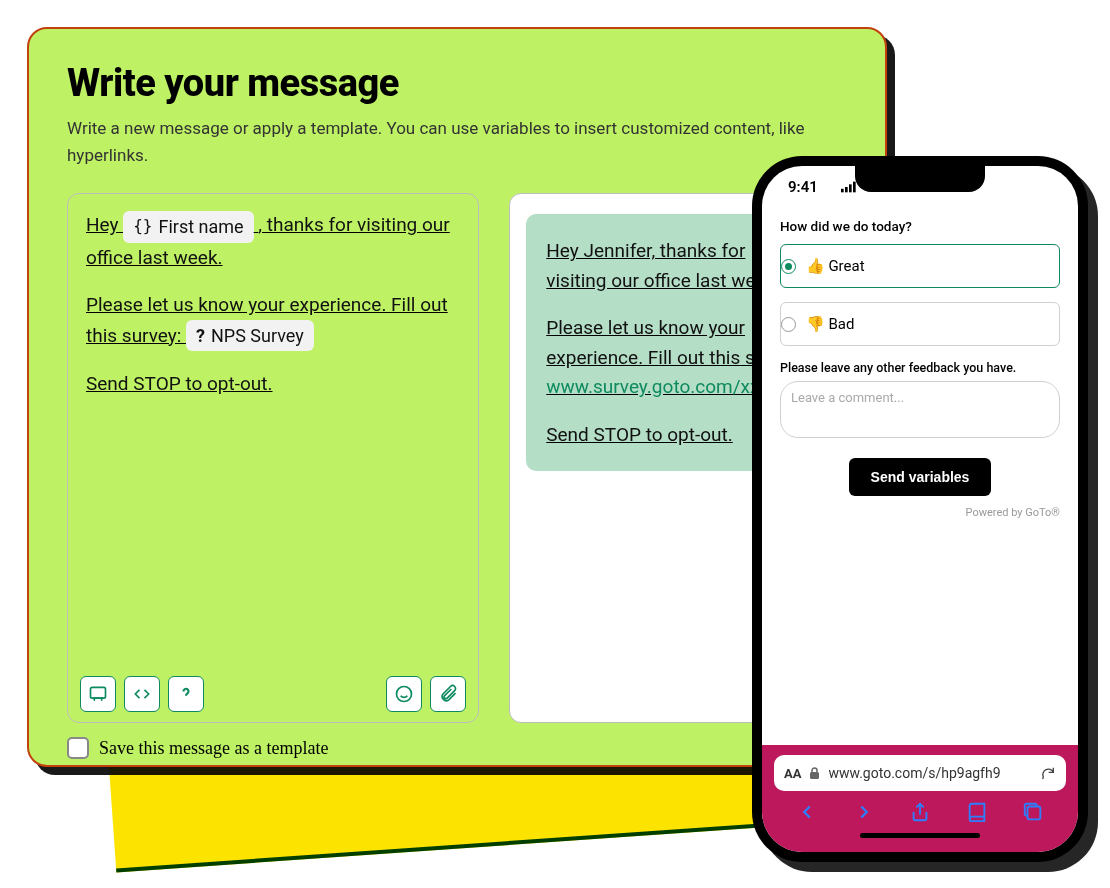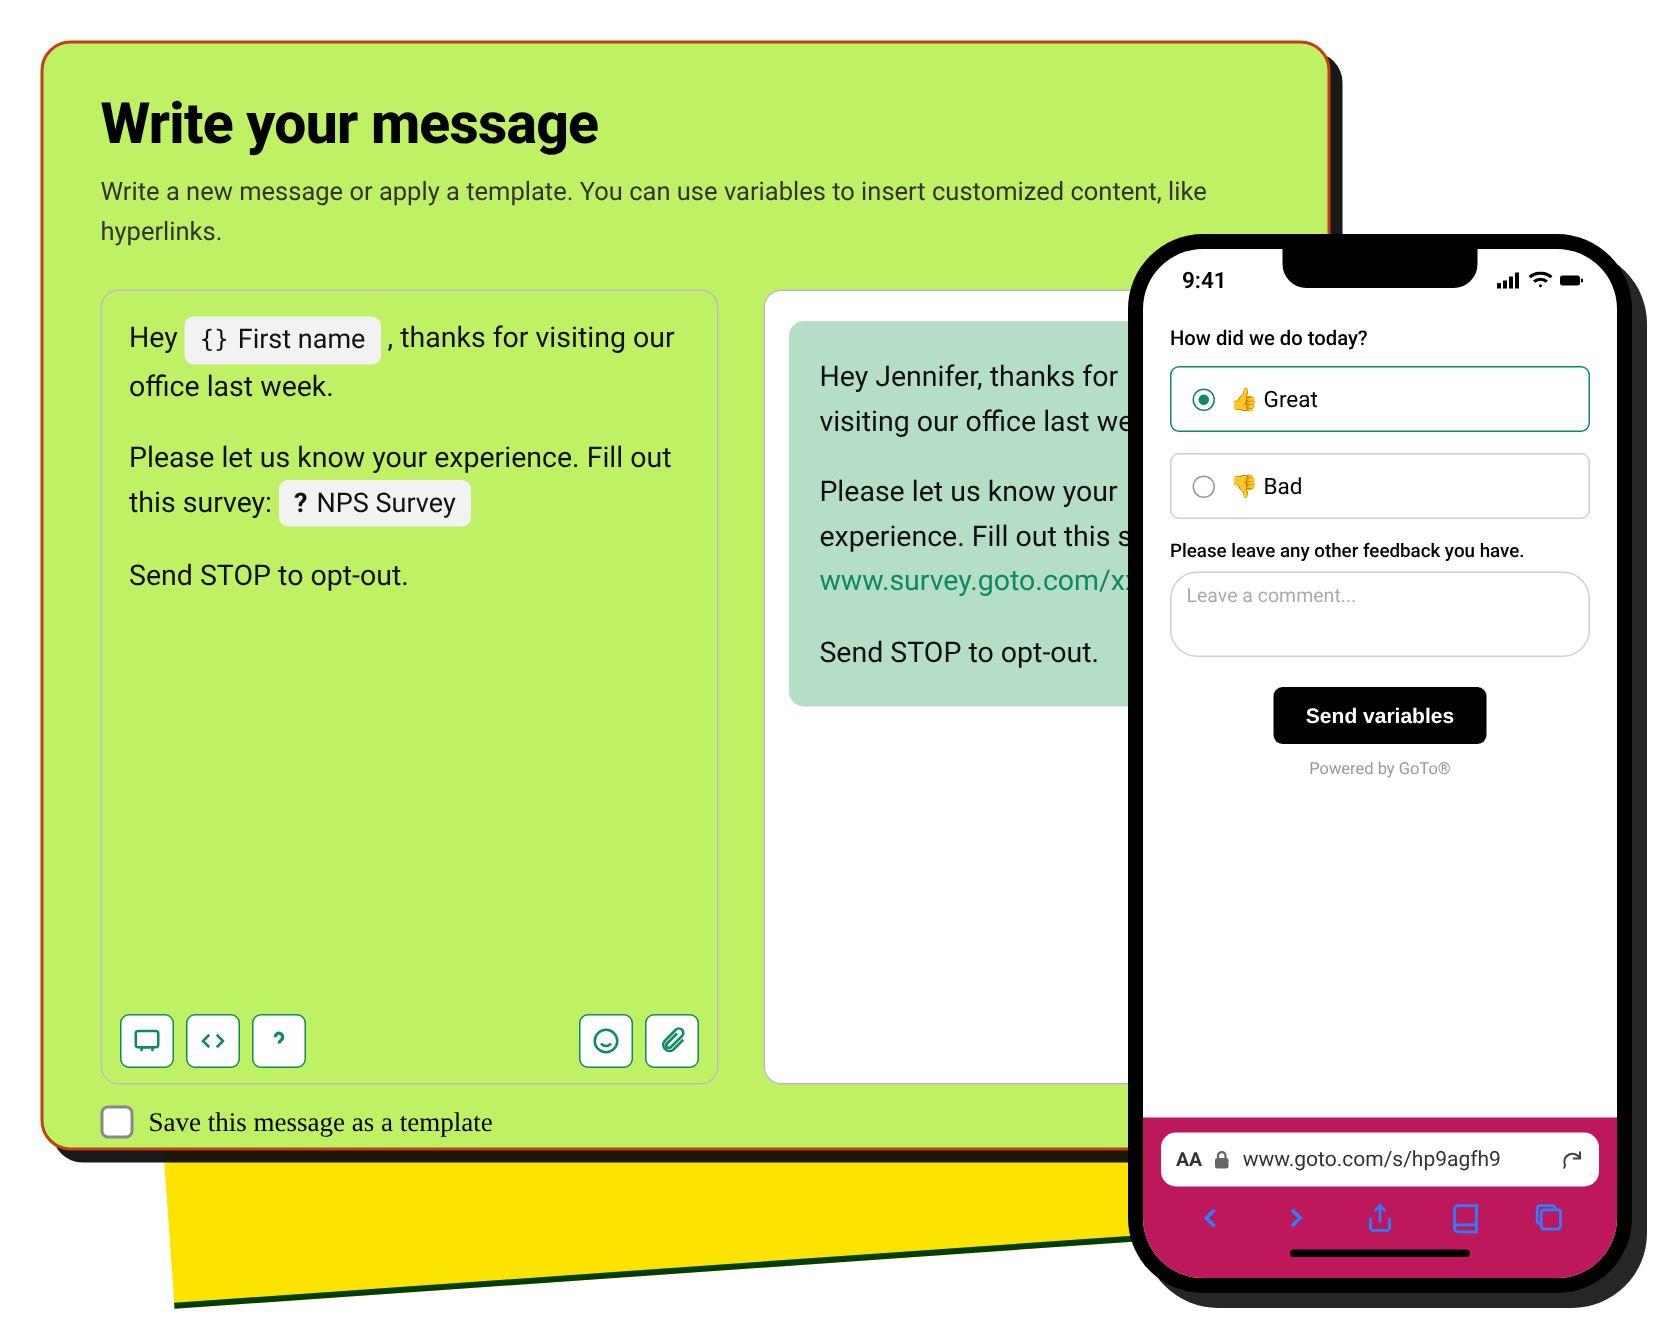--- a/index.html
+++ b/index.html
@@ -42,20 +42,21 @@
 .editor-sub {
   font-size: 17px;
   color: #333;
   line-height: 1.6;
   max-width: 780px;
 }
 .panels {
   display: flex;
   gap: 30px;
   margin-top: 24px;
+  text-decoration: underline;
 }
 .compose-panel, .preview-panel {
   border: 1.5px solid #bdbdbd;
   border-radius: 12px;
   height: 530px;
 }
 .compose-panel {
   width: 415px;
   display: flex;
   flex-direction: column;
@@ -146,21 +147,21 @@
   height: 100%;
   background: #fff;
   border-radius: 40px;
   position: relative;
   overflow: hidden;
   display: flex;
   flex-direction: column;
 }
 .status-bar {
   display: flex;
-  justify-content: space-between;
+  justify-content: flex-start;
   align-items: center;
   padding: 12px 22px 4px 26px;
   font-size: 15px;
   font-weight: 600;
   gap: 23px;
 }
 .status-icons { display: flex; gap: 5px; align-items: center; }
 .status-icons svg { width: 16px; height: 12px; }
 .notch {
   position: absolute;
@@ -177,21 +178,21 @@
   padding: 18px 18px 0 18px;
 }
 .survey-q {
   font-size: 13.5px;
   font-weight: 500;
   margin-bottom: 10px;
 }
 .option {
   border: 1.5px solid #d0d0d0;
   border-radius: 6px;
-  padding: 12px 14px;
+  padding: 12px 0;
   display: flex;
   align-items: center;
   gap: 10px;
   font-size: 15px;
   margin-bottom: 14px;
   cursor: pointer;
 }
 .option.selected { border-color: #0e8a5f; }
 .radio {
   width: 15px;
@@ -222,21 +223,21 @@
   background: #000;
   color: #fff;
   border: none;
   border-radius: 6px;
   padding: 11px 22px;
   font-size: 14px;
   font-weight: 600;
   cursor: pointer;
 }
 .powered {
-  text-align: center;
+  text-align: right;
   font-size: 11px;
   color: #999;
   margin-top: 6px;
 }
 .safari-bar {
   background: #be185d;
   padding: 10px 12px 8px 12px;
 }
 .url-box {
   background: #fff;

